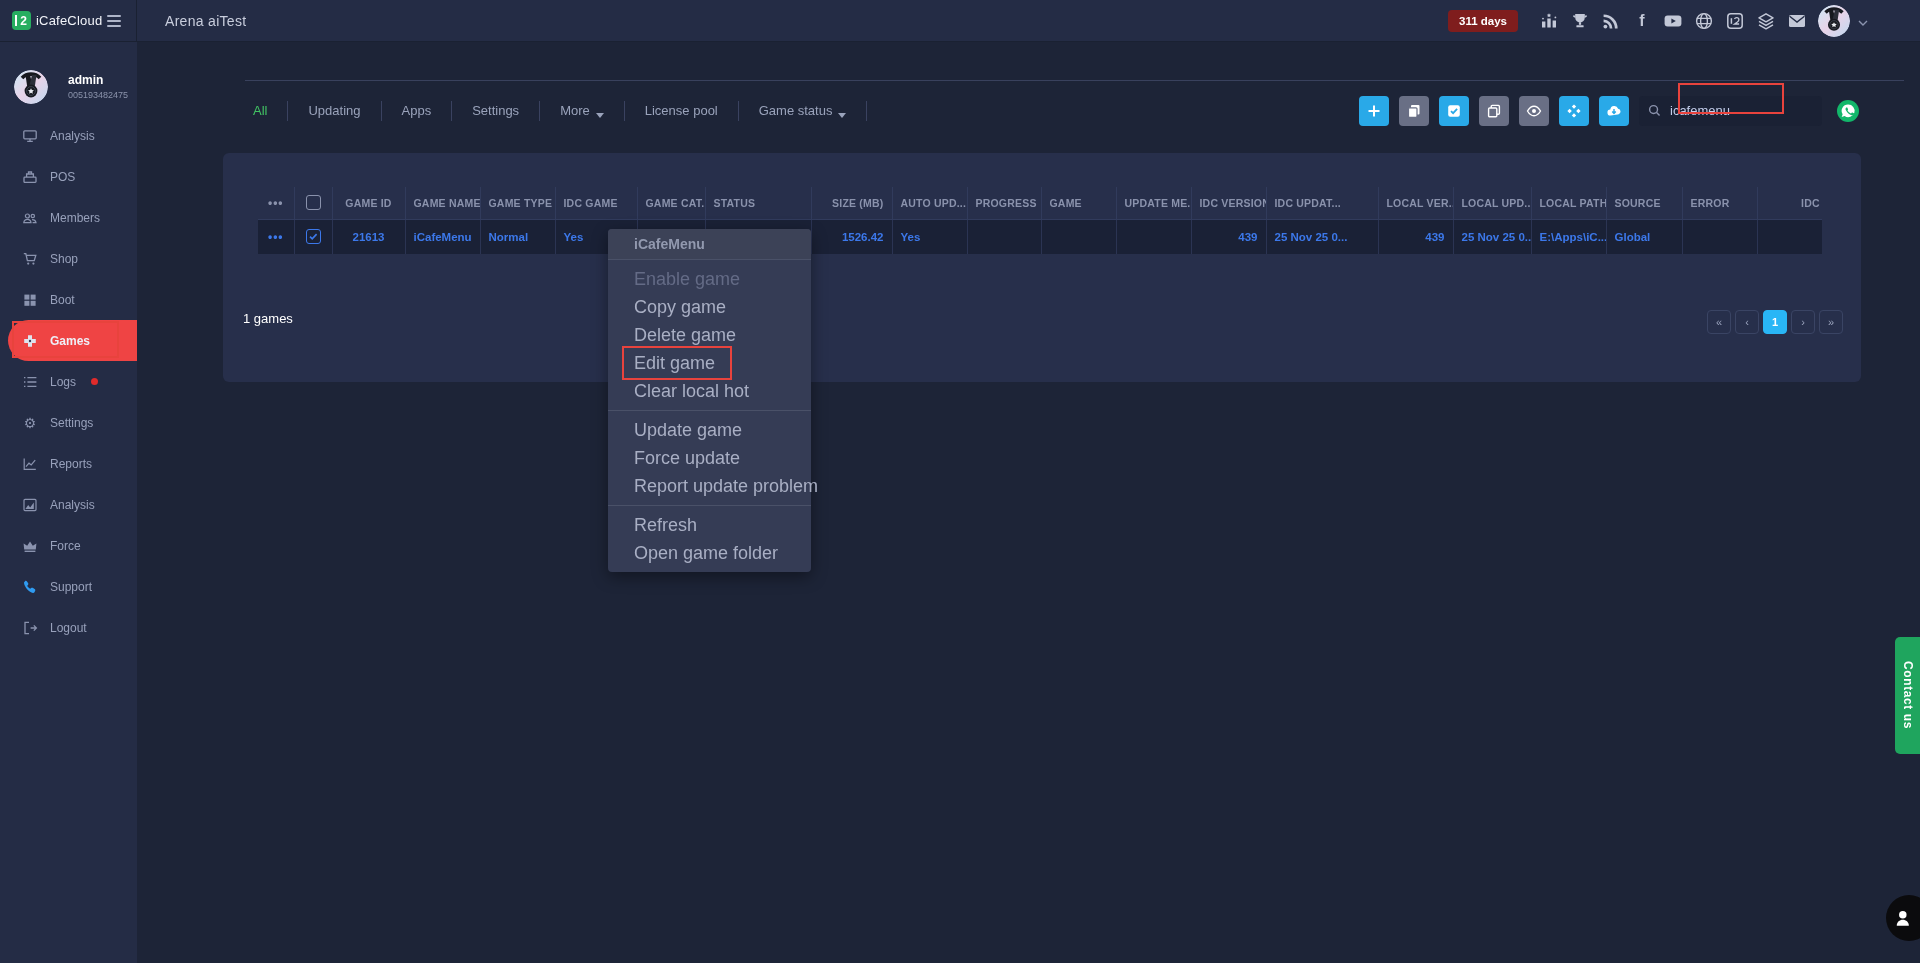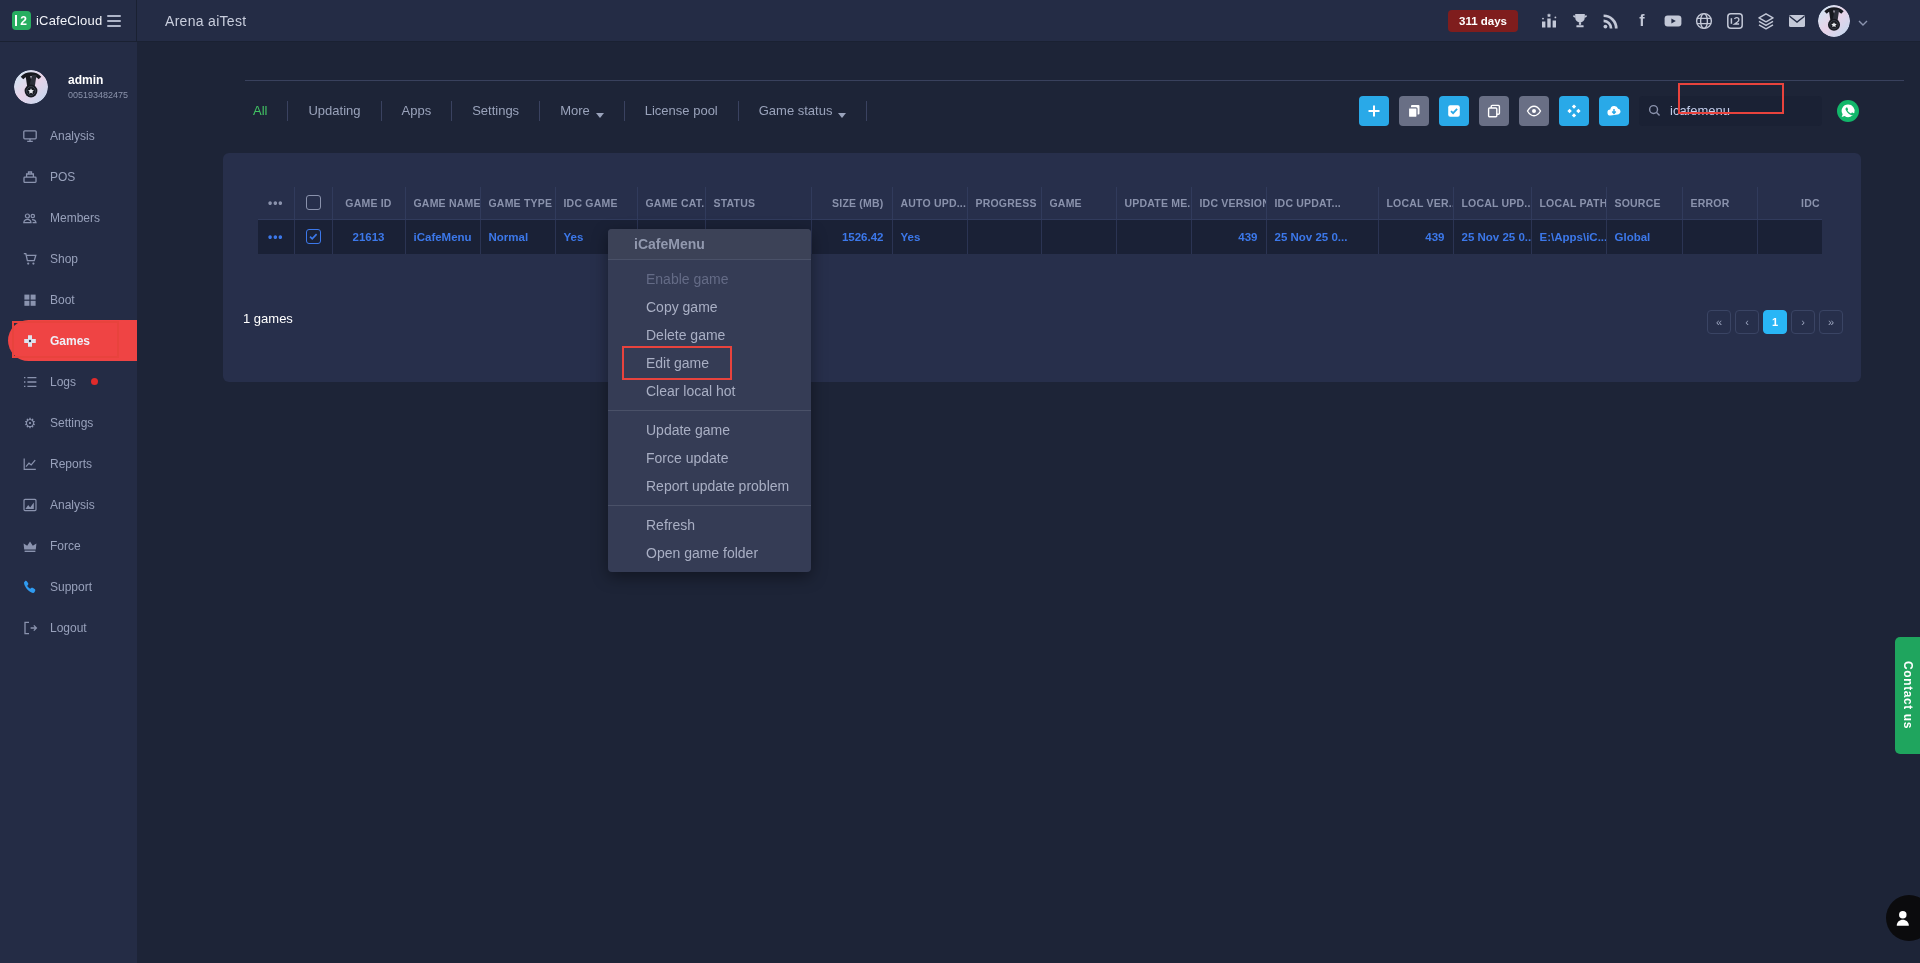--- a/index.html
+++ b/index.html
@@ -81,21 +81,21 @@
 .count-text{position:absolute;left:20px;top:158px;color:#ffffff;font-size:13px}
 .pager{position:absolute;right:18px;top:157px;display:flex;gap:4px}
 .page-btn{width:24px;height:24px;border:1px solid #3a4464;border-radius:4px;background:transparent;color:#9aa3bd;font-size:11px;display:flex;align-items:center;justify-content:center;cursor:pointer}
 .page-btn.active{background:#29b6f6;border-color:#29b6f6;color:#fff;font-weight:bold}
 
 
 .context-menu{position:absolute;left:608px;top:229px;width:203px;background:#353c55;border-radius:4px;z-index:40;box-shadow:0 5px 16px rgba(0,0,0,.4)}
 .menu-header{height:31px;background:#3c4257;display:flex;align-items:center;padding-left:26px;color:#9299af;font-weight:bold;font-size:14px;border-bottom:1px solid #4a5168;border-radius:4px 4px 0 0}
 .menu-sec{padding:5px 0;border-bottom:1px solid #4a5168}
 .menu-sec:last-child{border-bottom:none}
-.menu-item{height:28px;line-height:28px;padding-left:38px;font-size:14px;color:#a9afc4;cursor:pointer;white-space:nowrap}
+.menu-item{height:28px;line-height:28px;padding-left:26px;font-size:18px;color:#a9afc4;cursor:pointer;white-space:nowrap}
 .menu-item.disabled{color:#646b86}
 
 
 .annot{position:absolute;border:2px solid #e8433d;z-index:60;pointer-events:none}
 #annot-games{left:12px;top:321px;width:107px;height:37px}
 #annot-edit{left:622px;top:346px;width:110px;height:34px}
 #annot-search{left:1678px;top:83px;width:106px;height:31px}
 
 
 .contact-tab{position:absolute;right:0;top:637px;width:25px;height:117px;background:#1fa55e;border-radius:5px 0 0 5px;display:flex;align-items:center;justify-content:center;writing-mode:vertical-rl;color:#fff;font-size:12px;font-weight:bold;letter-spacing:.6px;z-index:30;cursor:pointer}

